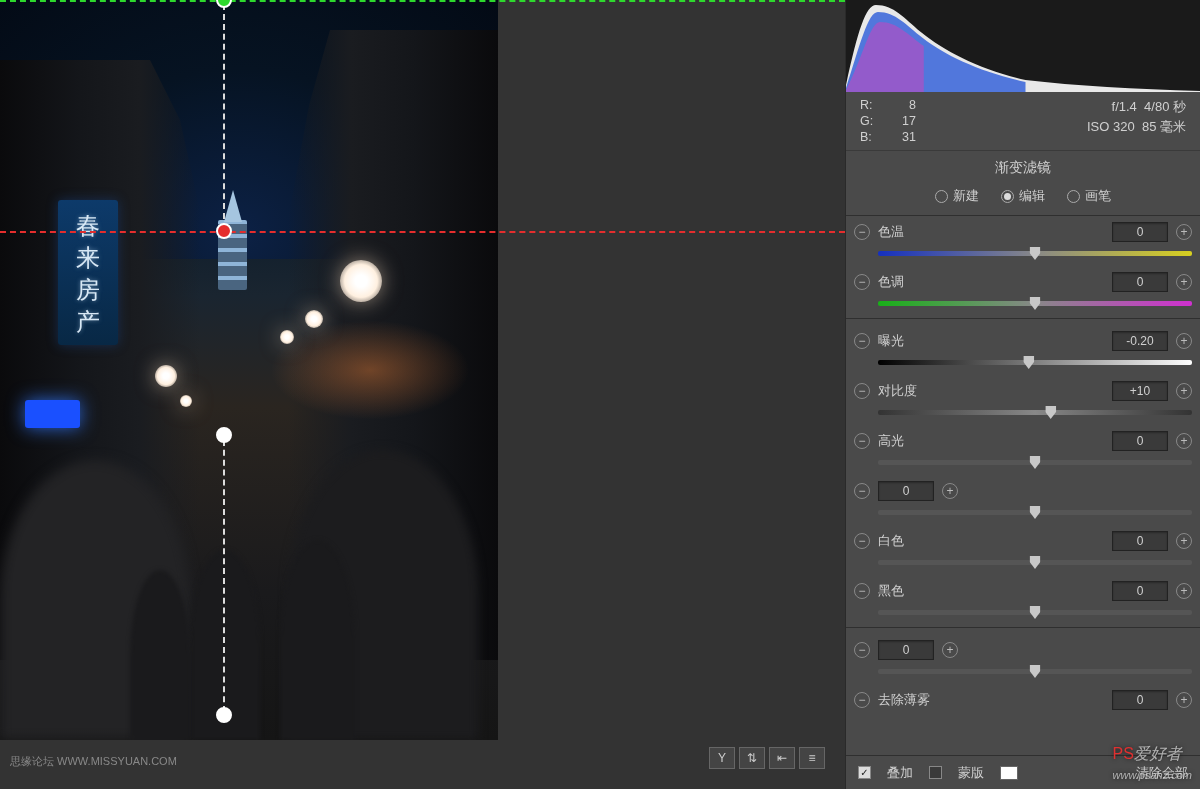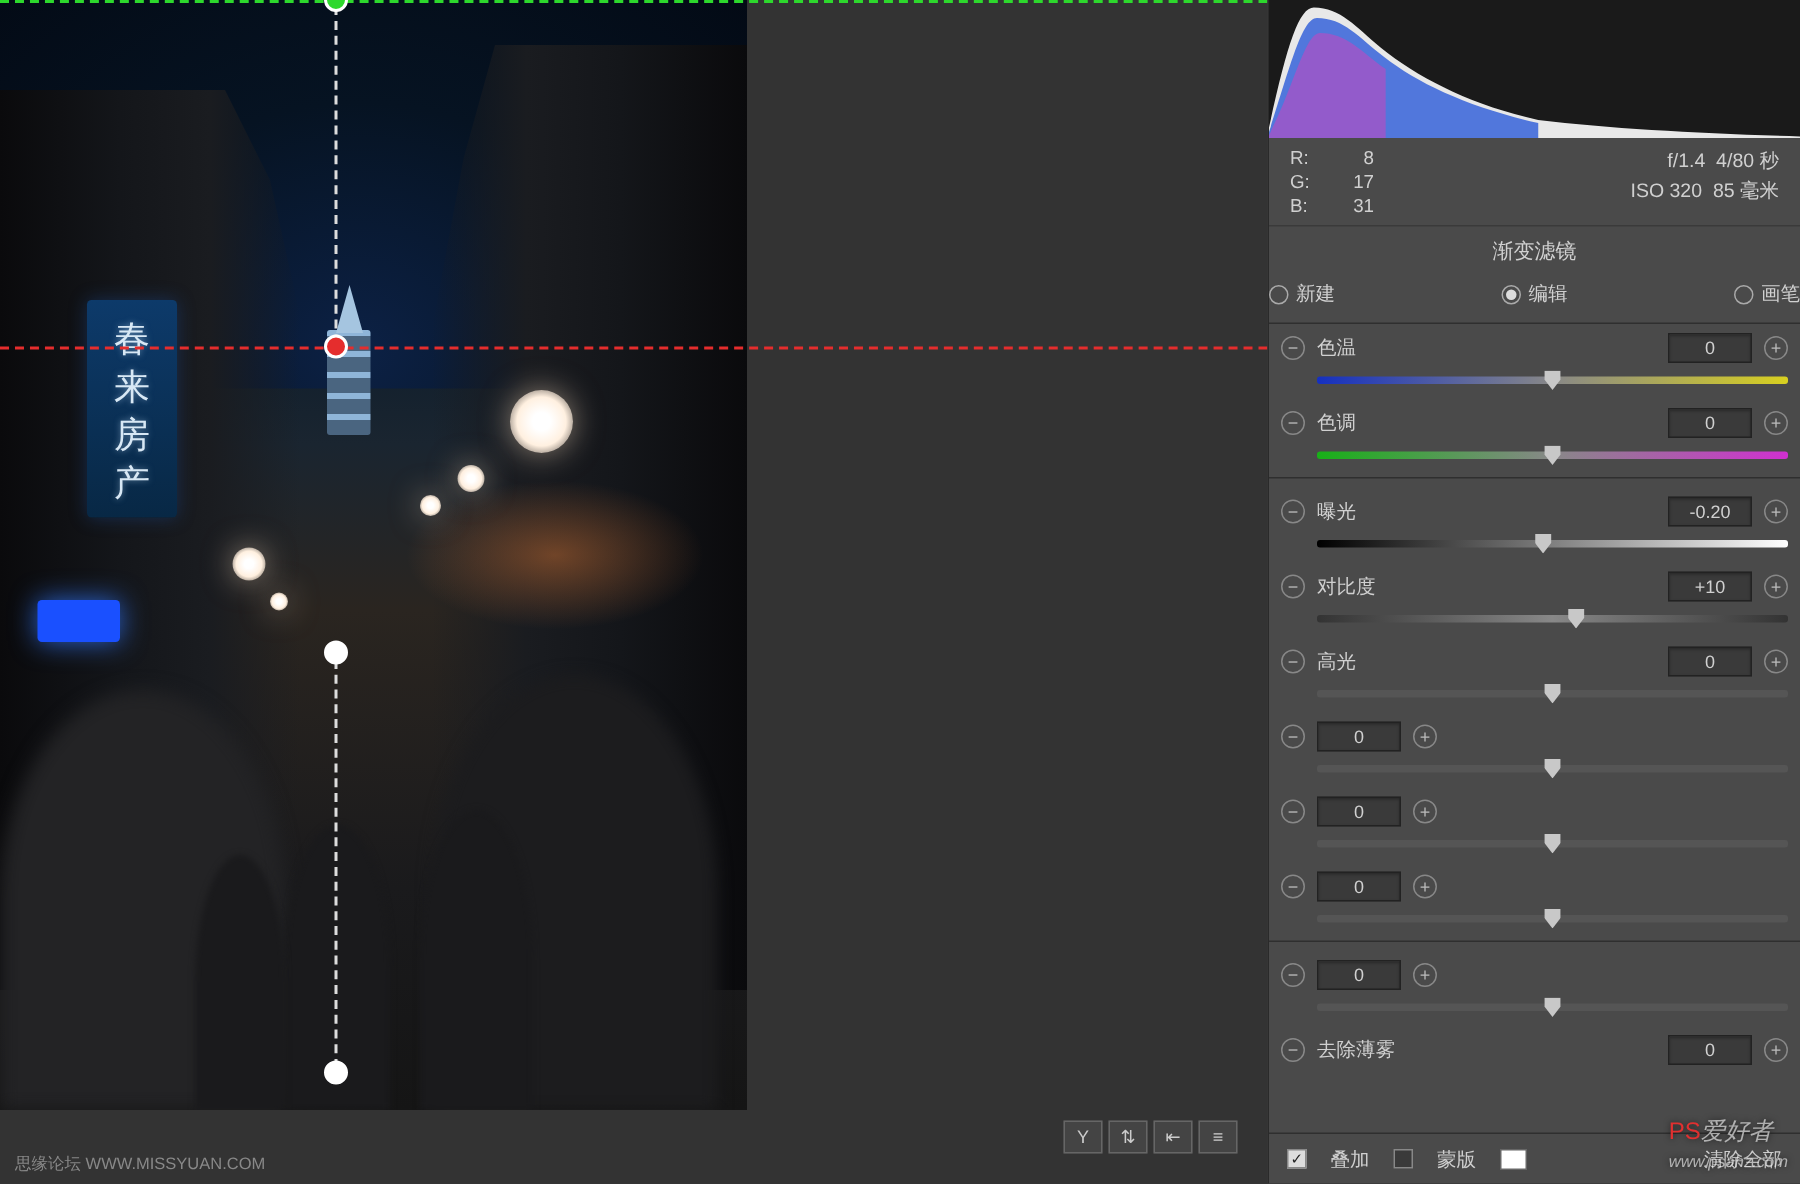--- a/index.html
+++ b/index.html
@@ -36,32 +36,32 @@
 .grad-pin { position: absolute; width: 16px; height: 16px; border-radius: 50%; border: 2px solid #fff; transform: translate(-50%,-50%); }
 .pin-g { left: 224px; top: 0px; background: #2dd82d; }
 .pin-r { left: 224px; top: 231px; background: #e52d2d; }
 .pin-w1 { left: 224px; top: 435px; background: #fff; }
 .pin-w2 { left: 224px; top: 715px; background: #fff; }
 .grad-stem { position: absolute; left: 223px; width: 0; border-left: 2px dashed #ddd; }
 .stem1 { top: 4px; height: 225px; }
 .stem2 { top: 440px; height: 272px; }
 .toolbar { position: absolute; bottom: 20px; right: 20px; display: flex; gap: 4px; }
 .tbtn { width: 26px; height: 22px; background: #444; border: 1px solid #666; display: flex; align-items: center; justify-content: center; font-size: 12px; color: #ccc; cursor: pointer; }
-.footer-note { position: absolute; bottom: 6px; left: 10px; font-size: 11px; color: #888; }
+.footer-note { position: absolute; bottom: 20px; left: 10px; font-size: 11px; color: #888; }
 .panel { width: 355px; height: 789px; background: #4a4a4a; border-left: 1px solid #2a2a2a; position: relative; font-size: 13px; }
 .histogram { width: 100%; height: 92px; background: #1a1a1a; position: relative; overflow: hidden; }
 .hist-shape { position: absolute; bottom: 0; left: 0; width: 100%; height: 100%; }
 .info-row { display: flex; padding: 6px 14px; gap: 10px; }
 .info-col { display: flex; flex-direction: column; gap: 2px; }
 .info-col.right { margin-left: auto; text-align: right; }
 .rgb-row { display: flex; gap: 4px; font-size: 12.5px; font-family: monospace; }
 .rgb-row .lbl { width: 22px; }
 .rgb-row .val { width: 30px; text-align: right; }
 .panel-title { text-align: center; padding: 8px 0 6px; font-size: 14px; border-top: 1px solid #3a3a3a; }
-.mode-row { display: flex; justify-content: space-between; gap: 22px; padding: 4px 0 10px; }
+.mode-row { display: flex; justify-content: center; gap: 22px; padding: 4px 0 10px; }
 .radio { display: flex; align-items: center; gap: 5px; cursor: pointer; }
 .radio-dot { width: 13px; height: 13px; border-radius: 50%; border: 1px solid #aaa; display: inline-block; position: relative; }
 .radio.selected .radio-dot::after { content:""; position:absolute; left:2px; top:2px; width:7px; height:7px; border-radius:50%; background:#ddd; }
 .sliders { border-top: 1px solid #2f2f2f; height: 555px; overflow-y: auto; }
 .slider-row { padding: 4px 8px 0 8px; }
 .slider-head { display: flex; align-items: center; gap: 8px; height: 24px; }
 .circ-btn { width: 16px; height: 16px; border-radius: 50%; border: 1px solid #888; display: flex; align-items: center; justify-content: center; font-size: 12px; color: #bbb; cursor: pointer; flex-shrink: 0; line-height:1; }
 .slider-label { flex: 1; }
 .slider-value { width: 56px; height: 20px; background: #3a3a3a; border: 1px solid #222; text-align: center; font-size: 12px; line-height: 18px; box-shadow: inset 0 1px 2px rgba(0,0,0,0.3); }
 .slider-track { position: relative; height: 16px; margin: 2px 0 4px 24px; }
@@ -239,31 +239,33 @@
           <span class="circ-btn">+</span>
         </div>
         <div class="slider-track">
             <div class="track-bar"></div>
             <div class="slider-thumb" style="left:50%"></div>
           </div>
       </div>
       <div class="slider-row">
         <div class="slider-head">
           <span class="circ-btn">−</span>
-          <span class="slider-value">0</span>
-          <span class="circ-btn">+</span>
-        </div>
-        <div class="slider-track">
-            <div class="track-bar"></div>
-            <div class="slider-thumb" style="left:50%"></div>
-          </div>
-      </div>
-      <div class="slider-row">
-        <div class="slider-head">
-          <span class="circ-btn">−</span>
+          <span class="slider-label">白色</span>
+          <span class="slider-value">0</span>
+          <span class="circ-btn">+</span>
+        </div>
+        <div class="slider-track">
+            <div class="track-bar"></div>
+            <div class="slider-thumb" style="left:50%"></div>
+          </div>
+      </div>
+      <div class="slider-row">
+        <div class="slider-head">
+          <span class="circ-btn">−</span>
+          <span class="slider-label">黑色</span>
           <span class="slider-value">0</span>
           <span class="circ-btn">+</span>
         </div>
         <div class="slider-track">
             <div class="track-bar"></div>
             <div class="slider-thumb" style="left:50%"></div>
           </div>
       </div>
       <div class="sep"></div>
       <div class="slider-row">

